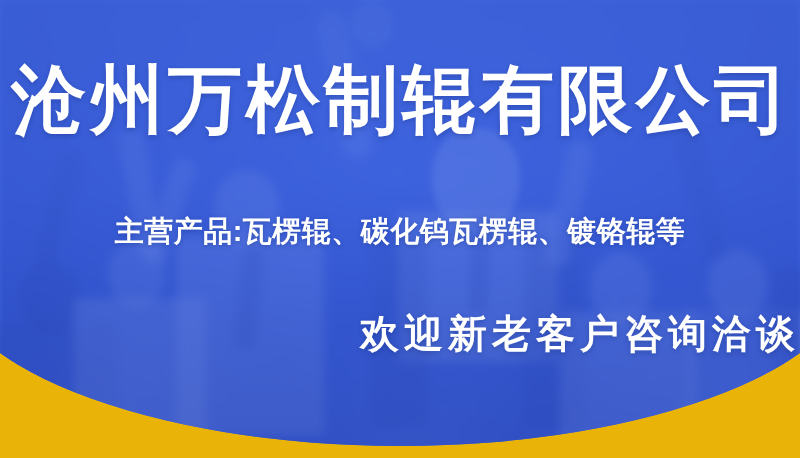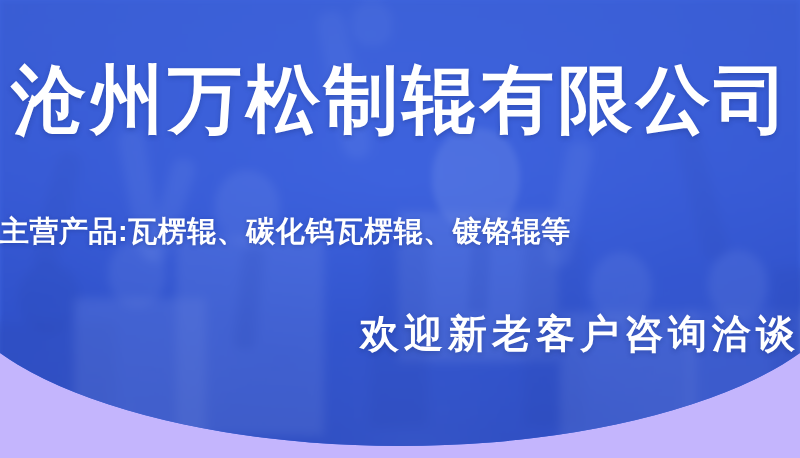--- a/index.html
+++ b/index.html
@@ -9,21 +9,21 @@
   }
   body {
     font-family: "Liberation Sans", "DejaVu Sans", sans-serif;
   }
 
   .banner {
     position: relative;
     width: 800px;
     height: 458px;
     overflow: hidden;
-    background: #c4b5fd;
+    background: #eab308;
   }
 
   
   .banner-body {
     position: absolute;
     left: -60px;
     top: -260px;
     width: 920px;
     height: 706px;
     border-radius: 0 0 50% 50% / 0 0 26% 26%;
@@ -158,21 +158,21 @@
     text-indent: 4px;
     white-space: nowrap;
     text-shadow: 0 2px 5px rgba(20,40,110,0.30);
   }
 
   .subtitle {
     position: absolute;
     left: 0;
     right: 0;
     top: 213px;
-    text-align: left;
+    text-align: center;
     color: #ffffff;
     font-size: 29px;
     line-height: 36px;
     font-weight: bold;
     letter-spacing: 0.5px;
     white-space: nowrap;
     text-shadow: 0 1px 4px rgba(20,40,110,0.35);
   }
 
   .tagline {

